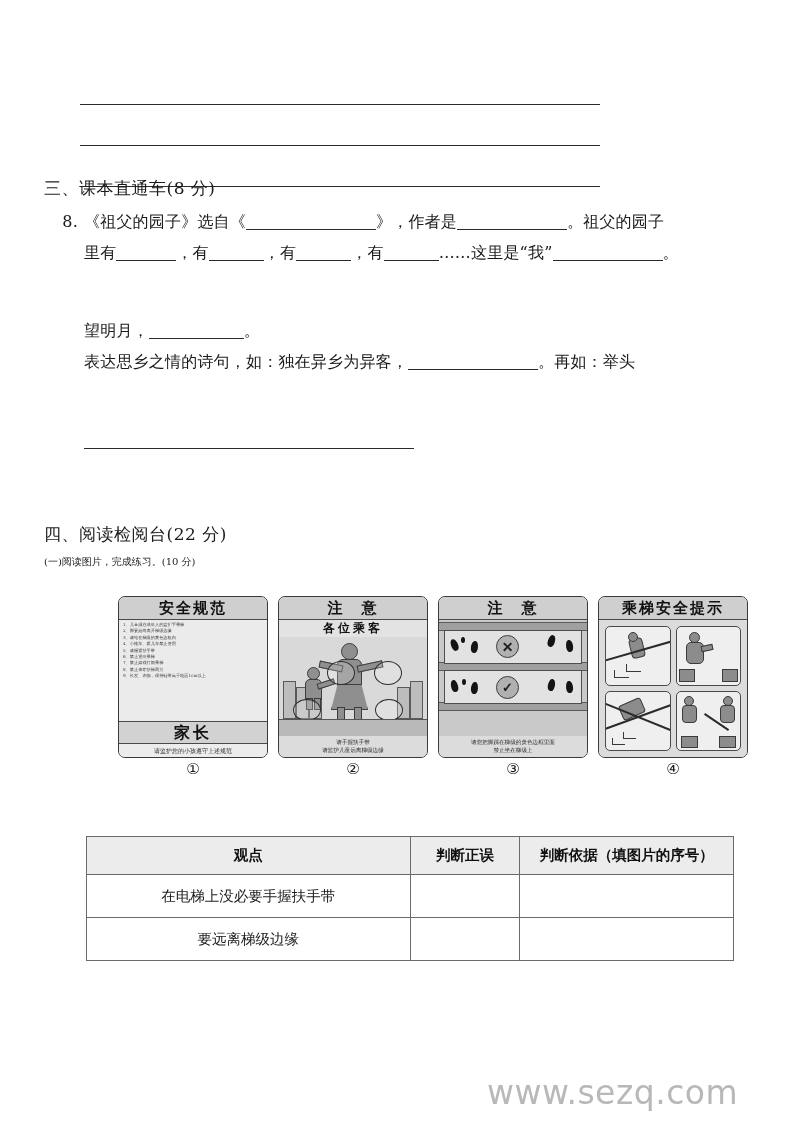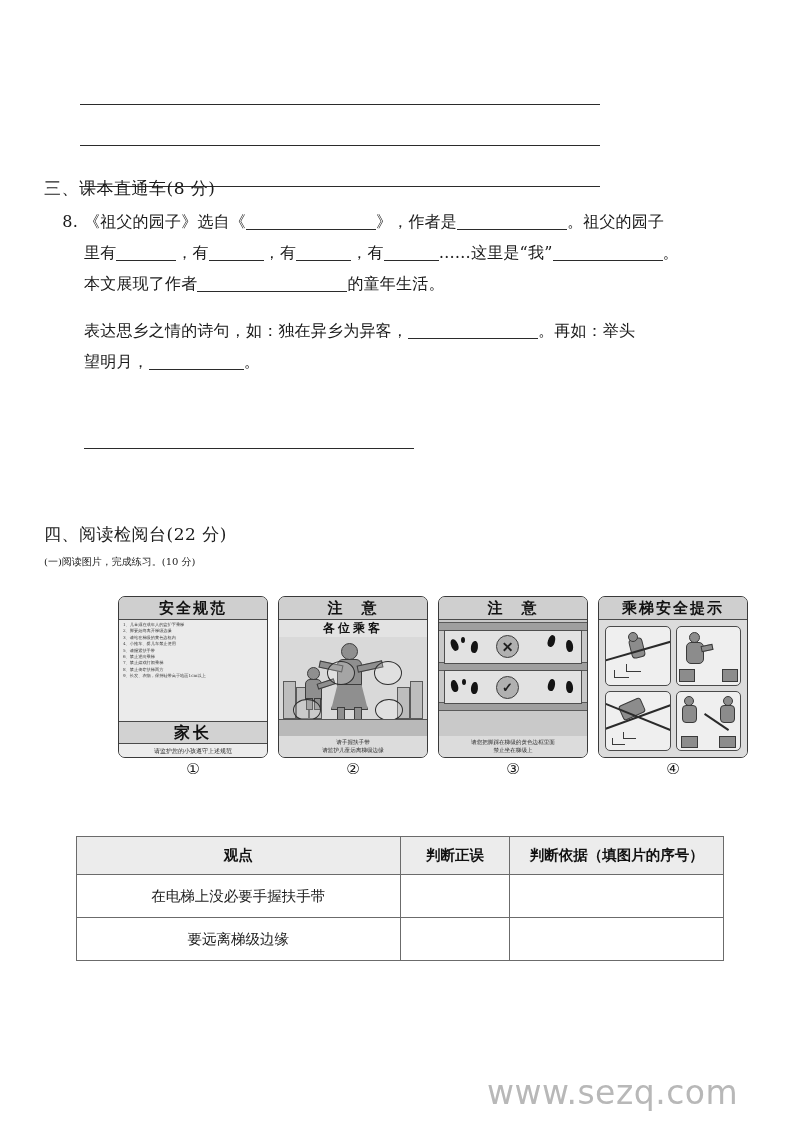--- a/index.html
+++ b/index.html
@@ -233,21 +233,21 @@
     width: 150px;
     text-align: center;
     font-size: 15px;
     font-family: "DejaVu Sans", "Liberation Sans", sans-serif;
     color: #1a1a1a;
   }
 
   
   .tbl-wrap {
     position: absolute;
-    left: 76px;
+    left: 86px;
     top: 836px;
     width: 648px;
   }
   table.judge {
     width: 100%;
     border-collapse: collapse;
     font-size: 14.5px;
   }
   table.judge th, table.judge td {
     border: 1px solid #6b6b6b;
@@ -297,31 +297,28 @@
     <div class="sec-heading">三、课本直通车(8 分)</div>
   </div>
 
   <div style="position:absolute; left:44px; top:206px; width:730px;" class="q">
     <div class="q-line first">
       <span class="q-num">8.</span><span>《祖父的园子》选自《</span><span class="blank w130"></span><span>》，作者是</span><span class="blank w110"></span><span>。祖父的园子</span>
     </div>
     <div class="q-line">
       <span>里有</span><span class="blank w60"></span><span>，有</span><span class="blank w55"></span><span>，有</span><span class="blank w55"></span><span>，有</span><span class="blank w55"></span><span>……这里是“我”</span><span class="blank w110"></span><span>。</span>
     </div>
-    <div class="q-line">
-      <span>本文展现了作者</span><span class="blank w150"></span><span>的童年生活。</span>
-    </div>
   </div>
 
   <div style="position:absolute; left:44px; top:315px; width:730px;" class="q">
     <div class="q-line">
+      <span>望明月，</span><span class="blank w95"></span><span>。</span>
+    </div>
+    <div class="q-line">
       <span>表达思乡之情的诗句，如：独在异乡为异客，</span><span class="blank w130"></span><span>。再如：举头</span>
-    </div>
-    <div class="q-line">
-      <span>望明月，</span><span class="blank w95"></span><span>。</span>
     </div>
   </div>
 
   <div style="position:absolute; left:44px; top:424px; width:730px;" class="q">
     <div class="q-line" style="line-height:34px;">
       <span class="blank w330"></span>
     </div>
   </div>
 
   <div style="position:absolute; left:44px; top:522px;">

